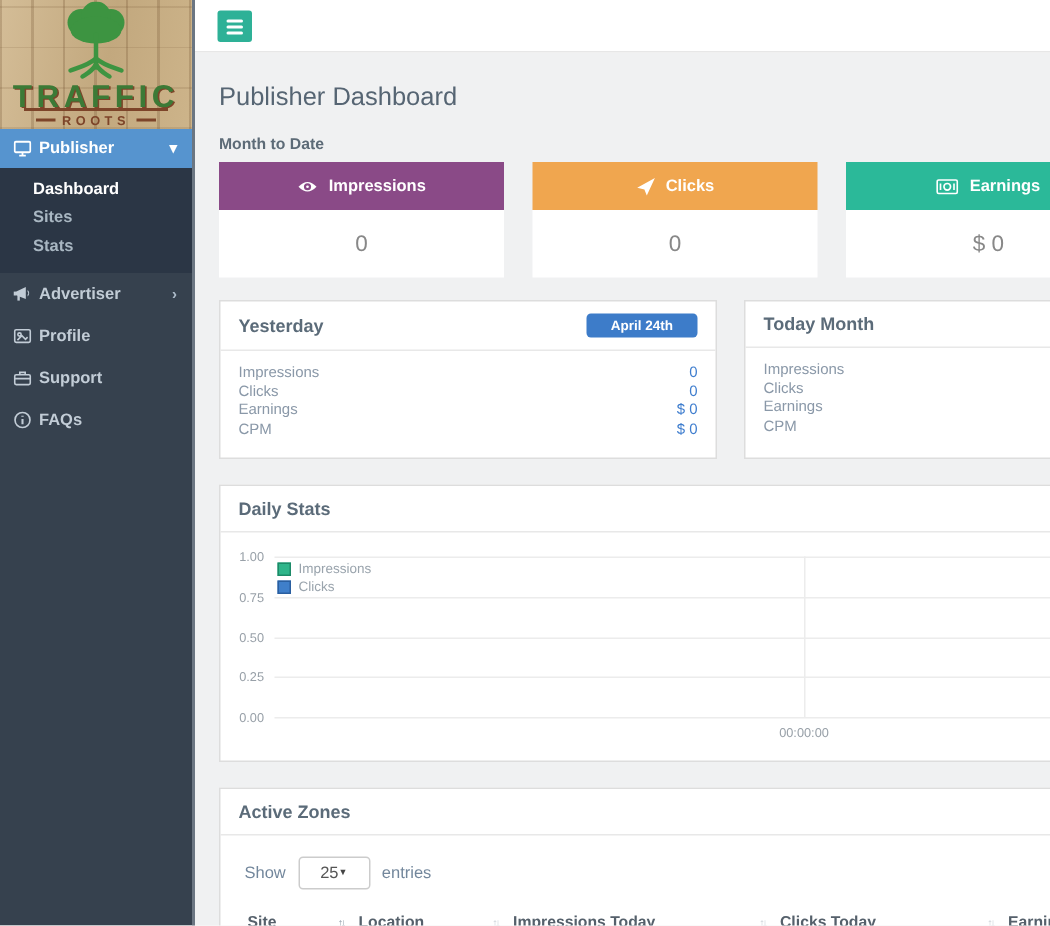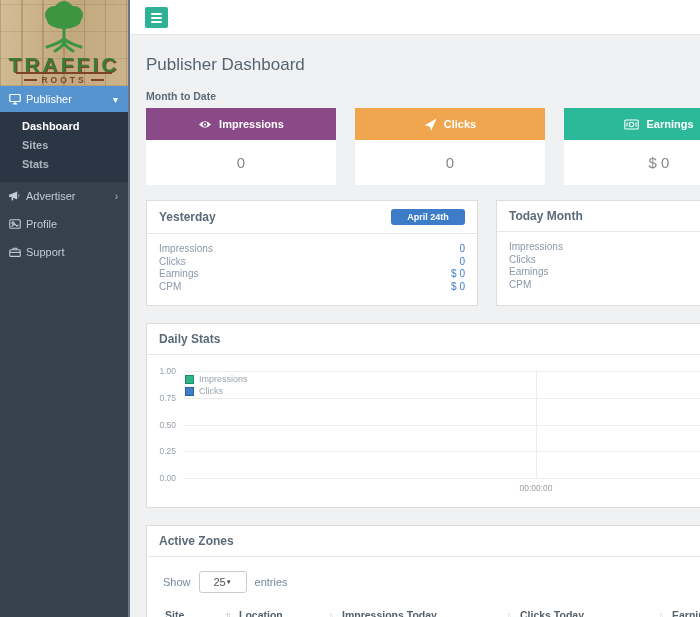--- a/index.html
+++ b/index.html
@@ -14,21 +14,21 @@
       repeating-linear-gradient(90deg, rgba(110,78,45,.25) 0 1.5px, rgba(0,0,0,0) 1.5px 21px),
       repeating-linear-gradient(0deg, rgba(110,78,45,.15) 0 1px, rgba(0,0,0,0) 1px 27px),
       linear-gradient(100deg,#d4bd97,#c2a87e 55%,#cdb48a);
   }
   .tree { position:absolute; left:50%; top:1px; transform:translateX(-50%); }
   .logo-title { position:absolute; top:53px; width:100%; text-align:center; font-size:21px; font-weight:bold; letter-spacing:3px; color:#3c7a36; text-shadow:1px 1px 0 #7d4429; }
   .logo-underline { position:absolute; top:72px; left:16px; right:16px; height:2px; background:#7d4429; }
   .logo-subtitle { position:absolute; top:75px; width:100%; display:flex; align-items:center; justify-content:center; gap:4px; color:#7d4429; font-size:8.5px; font-weight:bold; letter-spacing:3px; }
   .rule { width:13px; height:2px; background:#7d4429; }
 
-  .menu-item { display:flex; align-items:center; height:28px; padding:0 10px 0 7px; color:#c2ccd6; font-size:11px; font-weight:normal; cursor:pointer; }
+  .menu-item { display:flex; align-items:center; height:28px; padding:0 10px 0 7px; color:#c2ccd6; font-size:11px; font-weight:bold; cursor:pointer; }
   .menu-item .mi-icon { width:15px; display:flex; justify-content:center; margin-right:4px; color:#c2ccd6; }
   .menu-item .chev { margin-left:auto; font-size:10px; color:#aebccb; }
   .menu-item.active { background:#5694cf; height:26px; color:#fff; }
   .menu-item.active .mi-icon, .menu-item.active .chev { color:#fff; }
   .submenu { background:#2b3645; padding:5px 0 8px; }
   .submenu-item { height:19px; line-height:19px; padding-left:22px; font-size:11px; color:#a9b7c2; font-weight:bold; cursor:pointer; }
   .submenu-item.active { color:#ffffff; }
 
   
   .main { position:absolute; left:130px; top:0; width:1200px; }
@@ -160,20 +160,30 @@
       <span class="mi-icon">
         <svg width="12" height="12" viewBox="0 0 12 12" fill="none" stroke="currentColor" stroke-width="1.1">
           <rect x="0.8" y="3.8" width="10.4" height="6.6" rx="1"></rect>
           <path d="M4.2 3.6 L4.2 2.2 L7.8 2.2 L7.8 3.6"></path>
           <path d="M0.8 6.4 L11.2 6.4"></path>
         </svg>
       </span>
       <span>Support</span>
     </div>
 
+    <div class="menu-item">
+      <span class="mi-icon">
+        <svg width="12" height="12" viewBox="0 0 12 12" fill="none" stroke="currentColor" stroke-width="1.1">
+          <circle cx="6" cy="6" r="5"></circle>
+          <path d="M6 5.4 L6 8.8" stroke-width="1.4"></path>
+          <path d="M6 3.2 L6 3.9" stroke-width="1.6"></path>
+        </svg>
+      </span>
+      <span>FAQs</span>
+    </div>
   </div>
 
   <div class="main">
     <div class="topbar">
       <div class="hamburger">
           <i></i>
           <i></i>
           <i></i>
         </div>
     </div>

